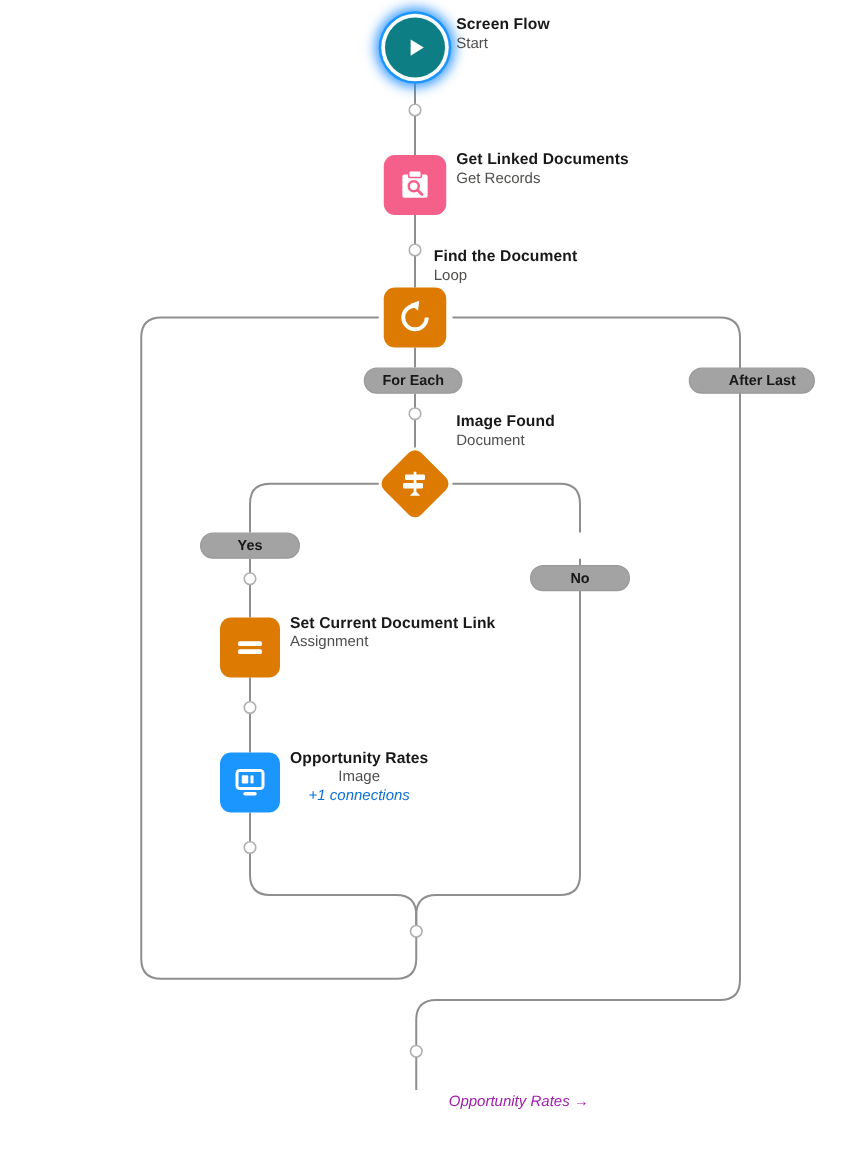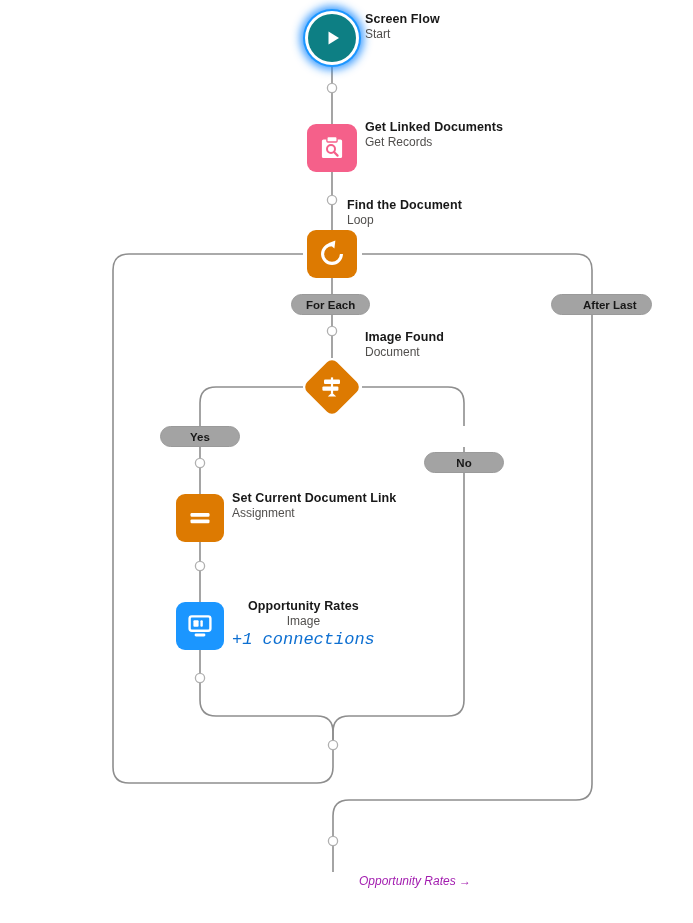--- a/index.html
+++ b/index.html
@@ -25,21 +25,21 @@
     white-space:nowrap;
     line-height:1.28;
   }
   .label .t{
     font-size:12.5px;font-weight:bold;color:#181818;letter-spacing:.1px;
   }
   .label .s{
     font-size:12px;color:#514f4d;
   }
   .label .c{
-    font-size:17px;color:#0d6fd1;font-style:italic;font-family:Liberation Mono, monospace;
+    font-size:12px;color:#0d6fd1;font-style:italic;
   }
 
   
   .start-wrap{position:absolute;left:303px;top:9px;width:58px;height:58px;}
   .start-halo{
     position:absolute;left:0;top:0;width:58px;height:58px;border-radius:50%;
     box-shadow:0 0 9px 3px rgba(28,140,255,.85);
     background:#1b96ff;
   }
   .start-ring{

